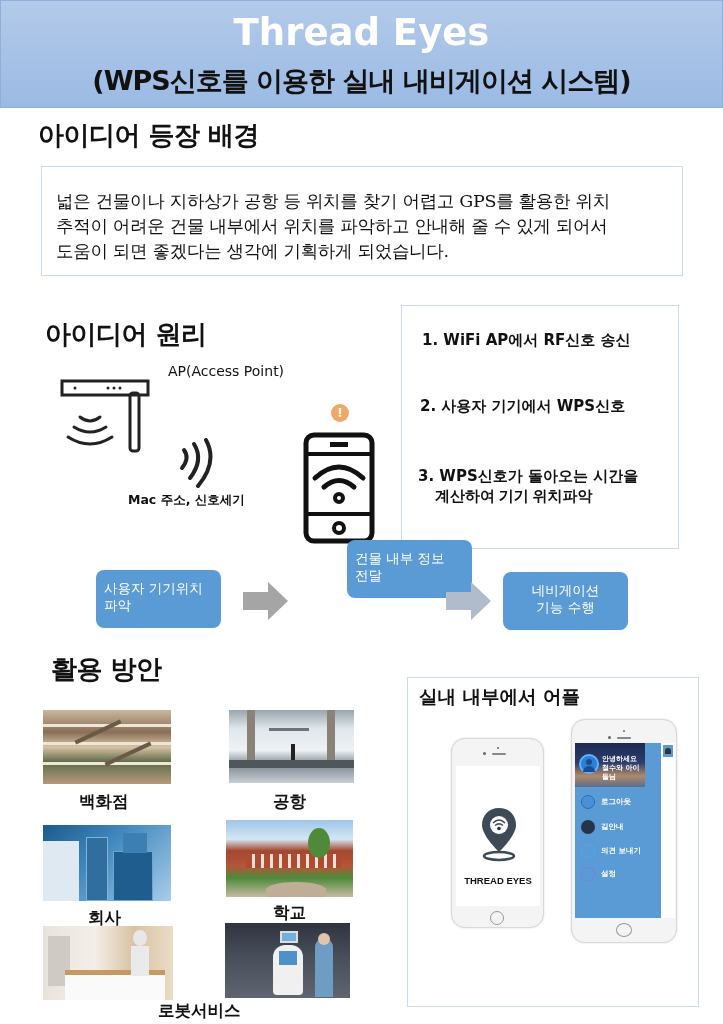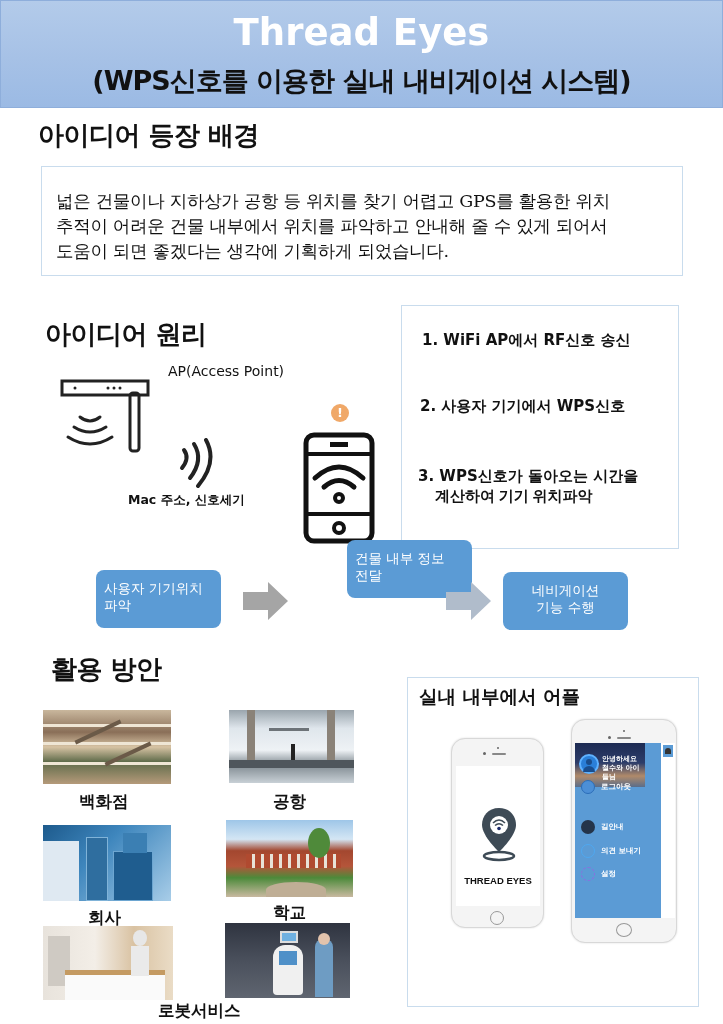--- a/index.html
+++ b/index.html
@@ -244,21 +244,21 @@
         <div style="position:absolute; left:0; top:0; width:70px; height:44px; background:linear-gradient(180deg,#1c2a52 0%,#2d3d6a 45%,#b08a6a 75%,#5a6d8a 100%);">
           <div style="position:absolute; left:4px; top:11px; width:20px; height:20px; border-radius:50%; background:#2a7fd8; border:2px solid #5fb2ff;">
             <div style="position:absolute; left:5px; top:3px; width:6px; height:6px; border-radius:50%; background:#1a4d8c;"></div>
             <div style="position:absolute; left:2px; top:10px; width:12px; height:6px; border-radius:6px 6px 0 0; background:#1a4d8c;"></div>
           </div>
           <div style="position:absolute; left:27px; top:12px; font-size:7px; line-height:9px; color:#fff; font-weight:bold;">
             <div>안녕하세요</div>
             <div>철수와 아이들님</div>
           </div>
         </div>
-        <div class="menu-item" style="top:37px;justify-content:center;">
+        <div class="menu-item" style="top:52px;justify-content:center;">
           <span class="mi-icon" style="border:1.5px solid #2b6db8; background:#4c8fd6;"></span>
           <span>로그아웃</span>
         </div>
         <div class="menu-item" style="top:77px;">
           <span class="mi-icon" style="background:#24344a;"></span>
           <span>길안내</span>
         </div>
         <div class="menu-item" style="top:101px;">
           <span class="mi-icon" style="border:1.5px solid #4fa8f0;"></span>
           <span>의견 보내기</span>

